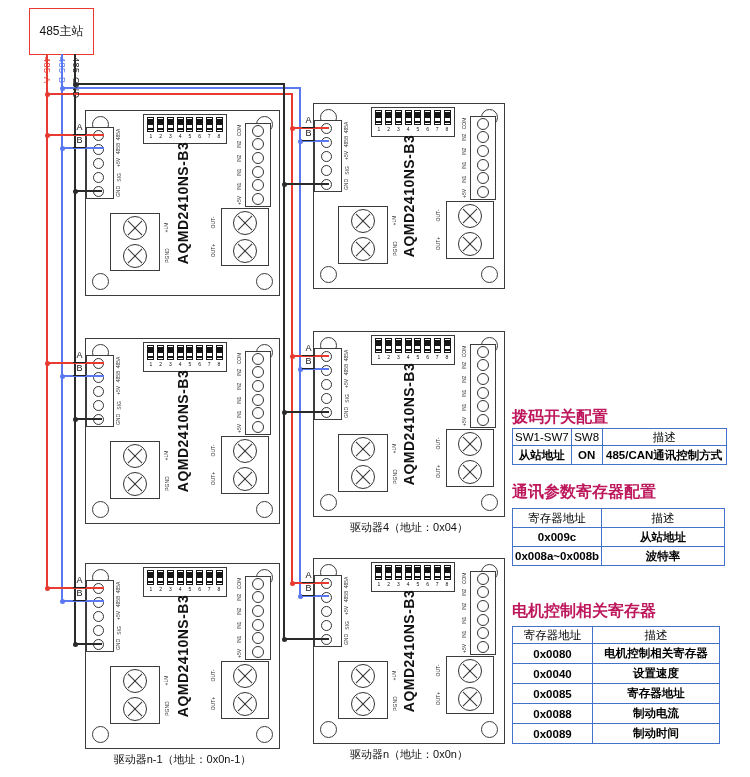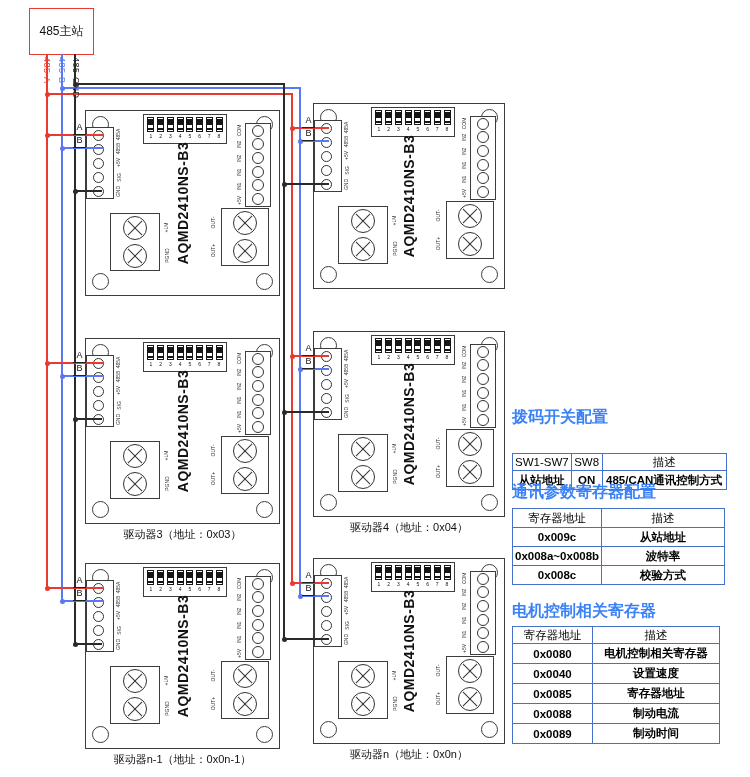--- a/index.html
+++ b/index.html
@@ -52,21 +52,21 @@
   .pwrL{left:24px;top:102px;width:50px;height:58px;}
   .pwrR{right:10px;top:97px;width:48px;height:58px;}
   .screw{width:22px;height:22px;border:1.2px solid #333;border-radius:50%;position:relative;background:#fff;}
   .screw::before,.screw::after{content:"";position:absolute;left:50%;top:50%;width:20px;height:1px;background:#333;}
   .screw::before{transform:translate(-50%,-50%) rotate(45deg);}
   .screw::after{transform:translate(-50%,-50%) rotate(-45deg);}
   .caption{position:absolute;top:calc(100% + 4px);left:0;width:100%;text-align:center;font-size:11px;
     color:#111;white-space:nowrap;}
 
   
-  .ttitle{position:absolute;font-size:16px;font-weight:bold;color:#3b82f6;white-space:nowrap;z-index:2;}
+  .ttitle{position:absolute;font-size:16px;font-weight:bold;color:#be185d;white-space:nowrap;z-index:2;}
   table.cfg{position:absolute;border-collapse:collapse;background:#fff;z-index:2;table-layout:fixed;}
   table.cfg th,table.cfg td{border:1px solid var(--tb);text-align:center;padding:0 2px;overflow:hidden;
     white-space:nowrap;font-size:11.5px;color:#000;}
   table.cfg th{font-weight:normal;}
   table.cfg td{font-weight:bold;}
 </style>
 </head>
 <body>
 
 <div id="canvas">
@@ -317,21 +317,20 @@
 
     <div class="pwr pwrR">
       <div class="screw"></div>
       <div class="screw"></div>
     </div>
     <div class="tlabels tl-pwrR">
       <span>OUT-</span>
       <span>OUT+</span>
     </div>
 
-    <div class="caption">驱动器3（地址：0x03）</div>
   </div>
     <div class="board" style="left: 313px; top: 331px; width: 192px;">
     <div class="hole h-tl"></div>
     <div class="hole h-tr"></div>
     <div class="hole h-bl"></div>
     <div class="hole h-br"></div>
 
     <div class="connL">
       <div class="pin"></div>
       <div class="pin"></div>
@@ -629,21 +628,21 @@
     <div class="portlbl" style="left: 302px; top: 128px;">B</div>
     <div class="portlbl" style="left: 73px; top: 350px;">A</div>
     <div class="portlbl" style="left: 73px; top: 363px;">B</div>
     <div class="portlbl" style="left: 302px; top: 343px;">A</div>
     <div class="portlbl" style="left: 302px; top: 356px;">B</div>
     <div class="portlbl" style="left: 73px; top: 575px;">A</div>
     <div class="portlbl" style="left: 73px; top: 588px;">B</div>
     <div class="portlbl" style="left: 302px; top: 570px;">A</div>
     <div class="portlbl" style="left: 302px; top: 583px;">B</div>
     <div class="ttitle" style="left: 512px; top: 407px;">拨码开关配置</div>
-    <table class="cfg" style="left: 512px; top: 453px;">
+    <table class="cfg" style="left: 512px; top: 428px;">
       <colgroup>
         <col style="width: 53px;">
         <col style="width: 31px;">
         <col style="width: 124px;">
       </colgroup>
       <thead>
         <tr style="height: 17px;">
           <th>SW1-SW7</th>
           <th>SW8</th>
           <th>描述</th>
@@ -671,24 +670,20 @@
       </thead>
       <tbody>
         <tr style="height: 19px;">
           <td>0x009c</td>
           <td>从站地址</td>
         </tr>
         <tr style="height: 19px;">
           <td>0x008a~0x008b</td>
           <td>波特率</td>
         </tr>
-        <tr style="height: 19px;">
-          <td>0x008c</td>
-          <td>校验方式</td>
-        </tr>
       </tbody>
     </table>
     <div class="ttitle" style="left: 512px; top: 601px;">电机控制相关寄存器</div>
     <table class="cfg" style="left: 512px; top: 626px;">
       <colgroup>
         <col style="width: 80px;">
         <col style="width: 127px;">
       </colgroup>
       <thead>
         <tr style="height: 17px;">

